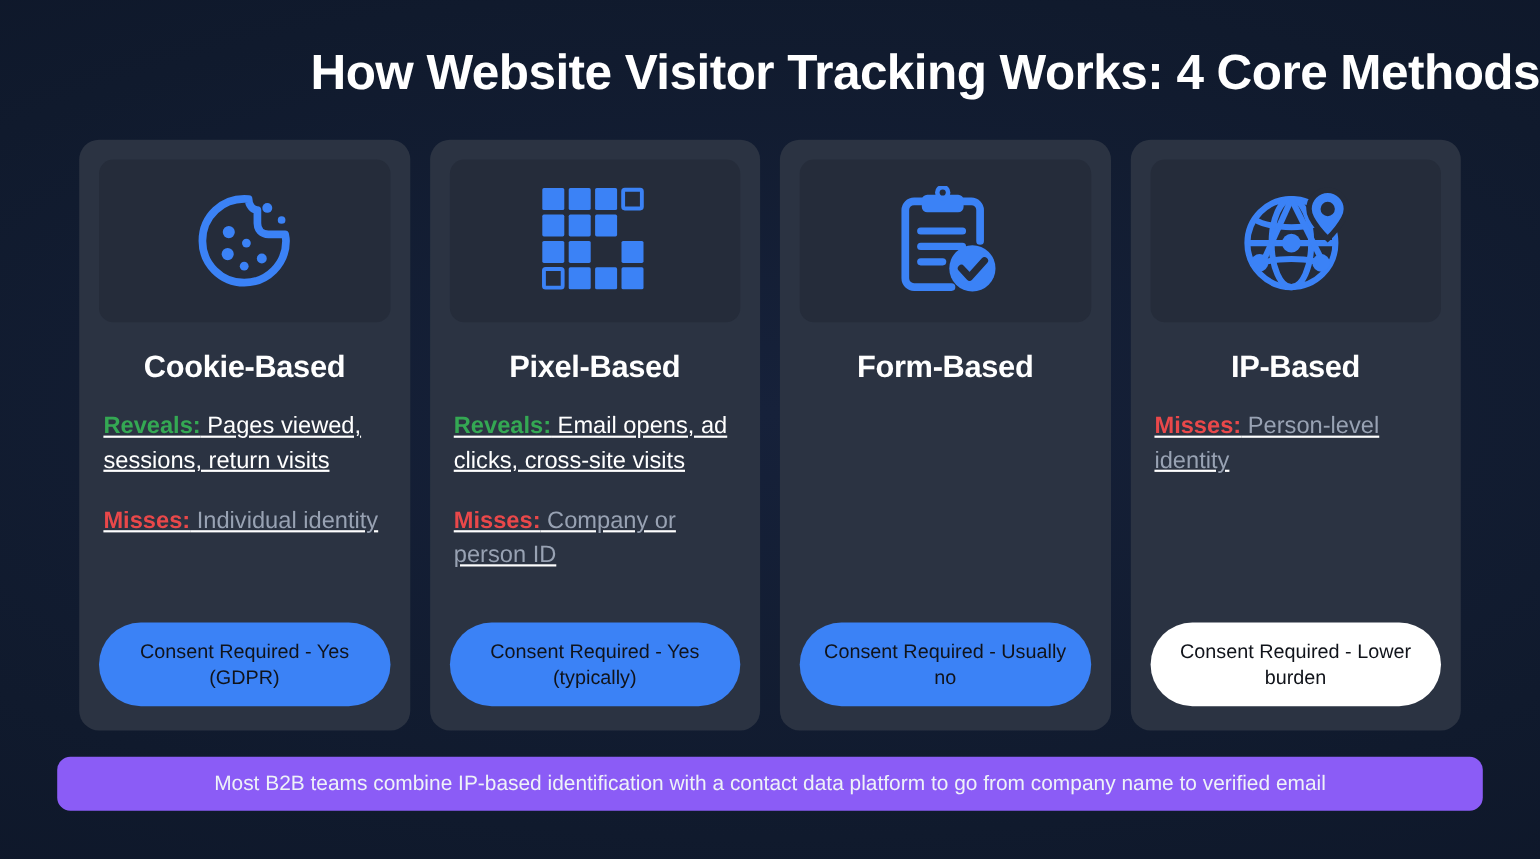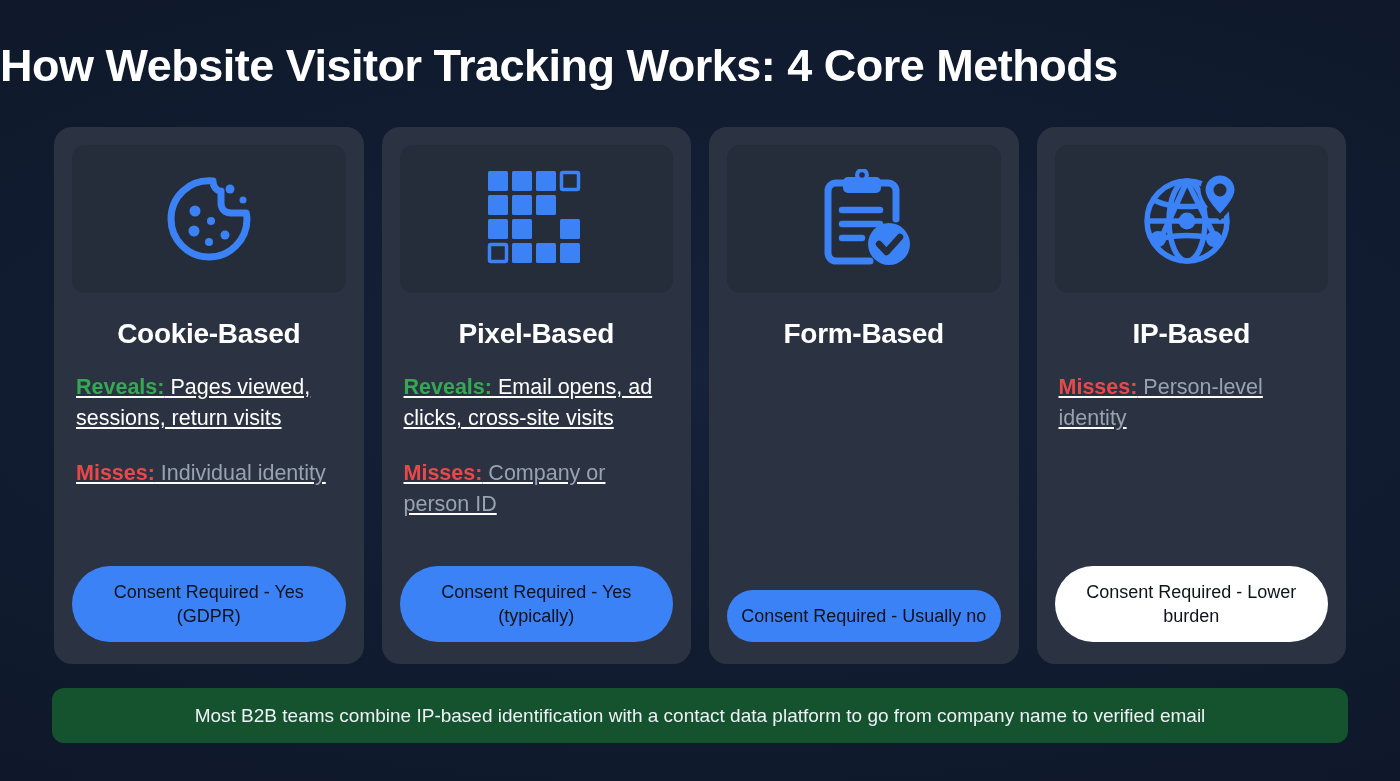--- a/index.html
+++ b/index.html
@@ -9,34 +9,34 @@
   body{
     background:#101a2d;
     background-image:radial-gradient(ellipse 120% 90% at 50% 48%, #16213a 0%, #101a2d 55%, #0c1426 100%);
     font-family:"Liberation Sans", sans-serif;
     color:#ffffff;
     -webkit-font-smoothing:antialiased;
   }
 
   
   .title{
-    text-align:left;
+    text-align:right;
     font-size:45px;
     font-weight:bold;
     letter-spacing:-0.5px;
     color:#ffffff;
     padding-top:42px;
     line-height:1.05;
   }
 
   
   .cards{
     display:flex;
     gap:18px;
-    padding:0 54px;
+    padding:0 72px;
     margin-top:38px;
     align-items:center;
   }
   .card{
     flex:1 1 0;
     background:#2b3342;
     border-radius:18px;
     padding:18px 18px 22px 18px;
     display:flex;
     flex-direction:column;
@@ -89,23 +89,23 @@
     color:#10131a;
     padding:14px 10px;
     font-weight:normal;
   }
   .badge.orange{ background:#3b82f6; }
   .badge.green{ background:#ffffff; }
 
   
   .footer{
     margin:24px 52px 0 52px;
-    background:#14532d;
+    background:#8b5cf6;
     border-radius:12px;
-    height:55px;
+    height:49px;
     display:flex;
     align-items:center;
     justify-content:center;
     font-size:19px;
     color:#eef2f8;
   }
 </style>
 </head>
 <body>
 

